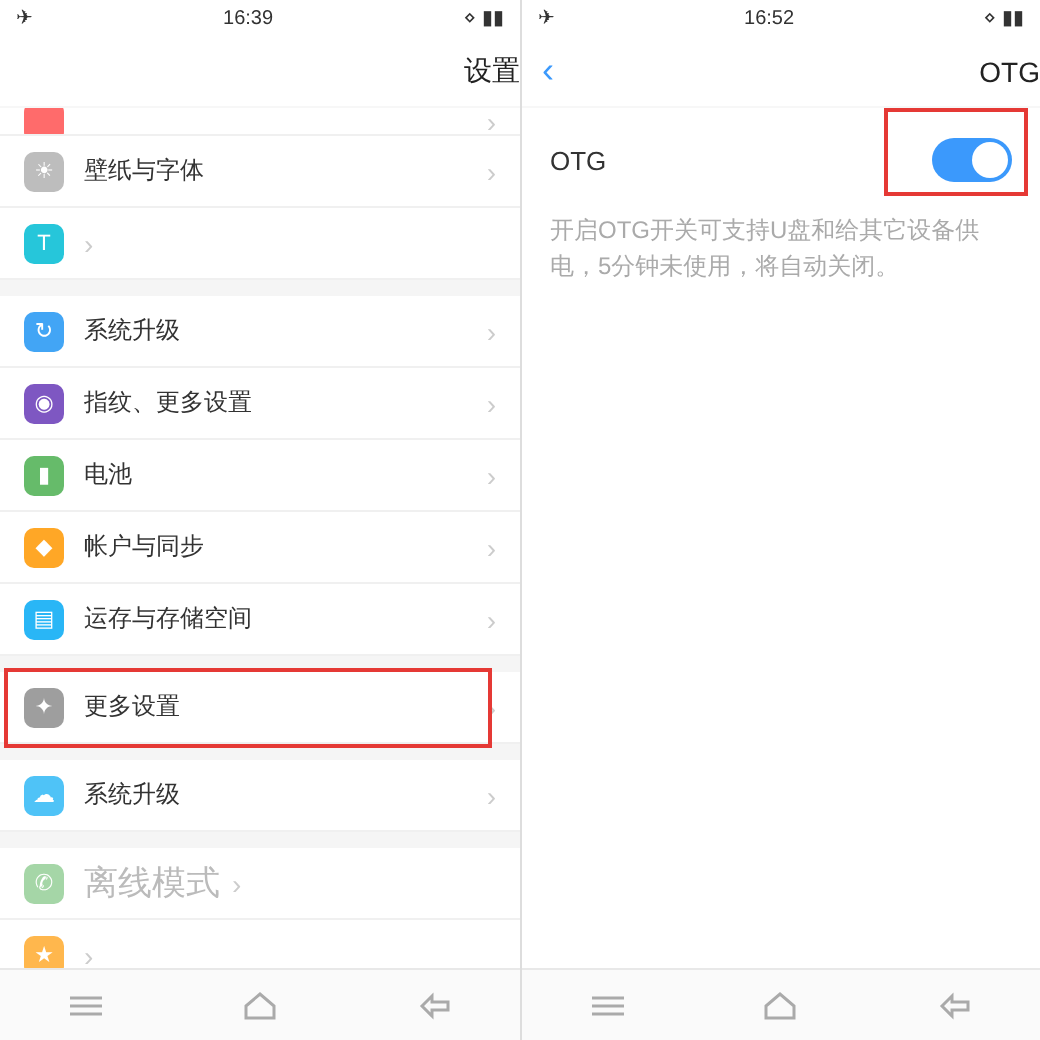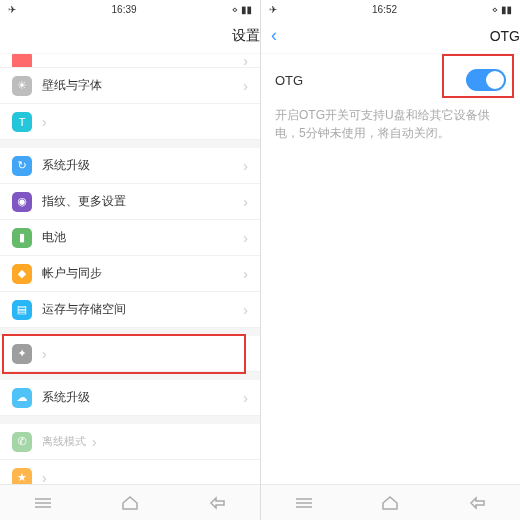--- a/index.html
+++ b/index.html
@@ -10,21 +10,21 @@
 .status-left,.status-right{display:flex;align-items:center;gap:3px}
 .header{height:36px;background:#fff;display:flex;align-items:center;justify-content:flex-end;position:relative;border-bottom:1px solid rgba(0,0,0,.03);font-size:14px;color:#222}
 .back-btn{position:absolute;left:10px;color:#3b99fc;font-size:18px;font-weight:300}
 .content{flex:1;overflow:hidden;background:#f5f5f5}
 .group{margin-top:8px;background:#fff}
 .group.first{margin-top:0}
 .item{height:36px;display:flex;align-items:center;padding:0 12px;background:#fff;border-bottom:1px solid #f0f0f0;font-size:12px;color:#333;position:relative}
 .icon{width:20px;height:20px;border-radius:5px;margin-right:10px;display:flex;align-items:center;justify-content:center;font-size:11px;color:#fff;flex-shrink:0}
 .label{flex:1}
 .chevron{color:#ccc;font-size:14px}
-.secondary{color:#bbb;font-size:11px;margin-right:6px}
+.secondary{color:#bbb;font-size:17px;margin-right:6px}
 .highlight{position:absolute;border:2px solid #e53935;pointer-events:none}
 .otg-row{height:40px;display:flex;align-items:center;padding:0 14px;background:#fff;font-size:13px;color:#333;margin-top:6px}
 .toggle{width:40px;height:22px;background:#3b99fc;border-radius:11px;position:relative;margin-left:auto}
 .toggle::after{content:"";position:absolute;right:2px;top:2px;width:18px;height:18px;background:#fff;border-radius:50%}
 .desc{padding:6px 14px;font-size:12px;color:#aaa;line-height:1.5}
 .navbar{height:36px;background:#fafafa;border-top:1px solid #e8e8e8;display:flex;align-items:center;justify-content:space-around;color:#aaa}
 .nav-icon{width:20px;height:16px;display:flex;align-items:center;justify-content:center}
 .item.toppartial{height:14px;overflow:hidden;border-bottom:1px solid #f0f0f0}
 </style>
 </head>
@@ -84,20 +84,21 @@
       </div>
       <div class="item">
         <div class="icon" style="background:#29b6f6">▤</div>
         <span class="label">运存与存储空间</span>
         <span class="chevron">›</span>
       </div>
     </div>
     <div class="group" style="position:relative">
       <div class="item">
         <div class="icon" style="background:#9e9e9e">✦</div>
+        <span class="label">更多设置</span>
         <span class="chevron">›</span>
       </div>
       <div class="highlight" style="left:2px;top:-2px;width:244px;height:40px"></div>
     </div>
     <div class="group">
       <div class="item">
         <div class="icon" style="background:#4fc3f7">☁</div>
         <span class="label">系统升级</span>
         <span class="chevron">›</span>
       </div>

